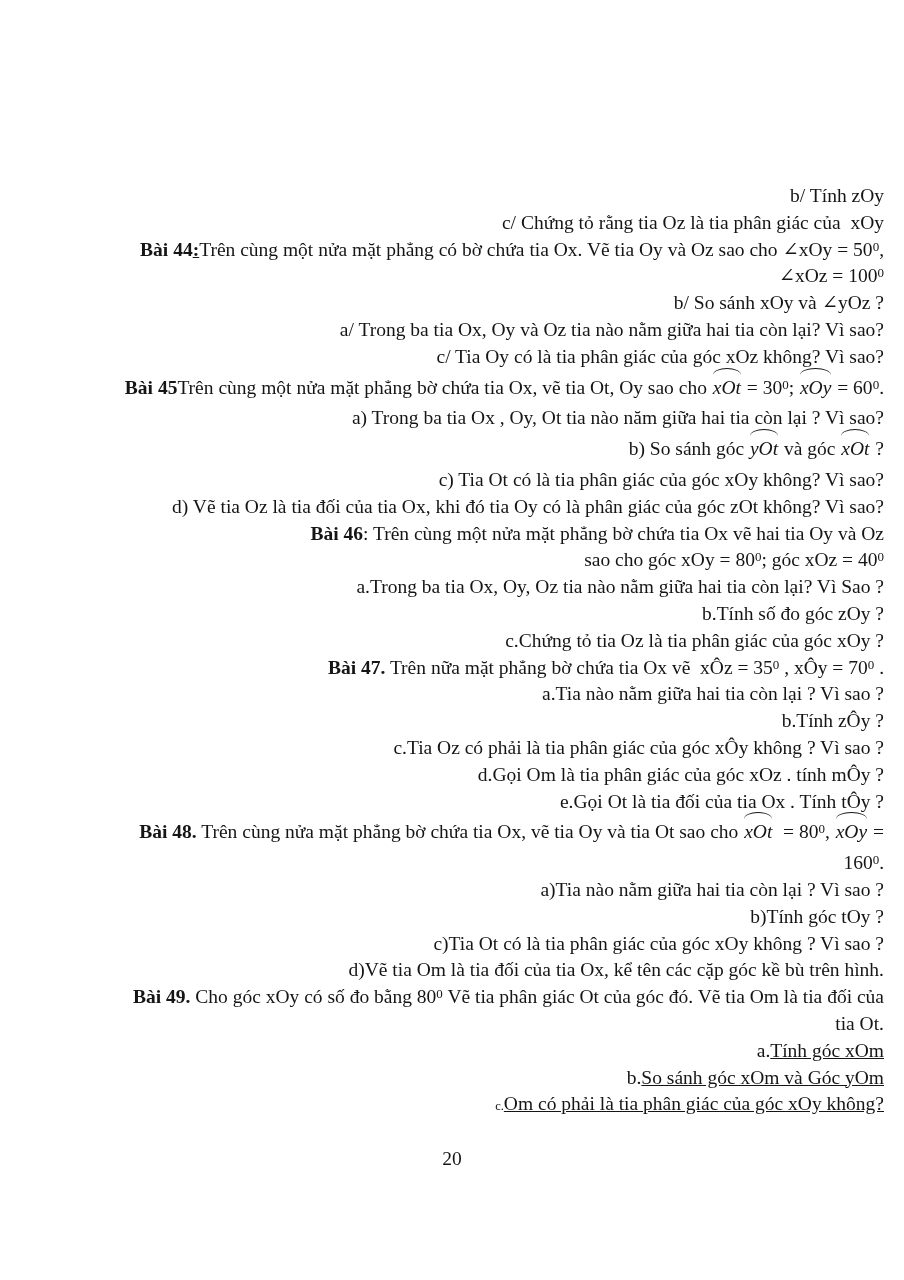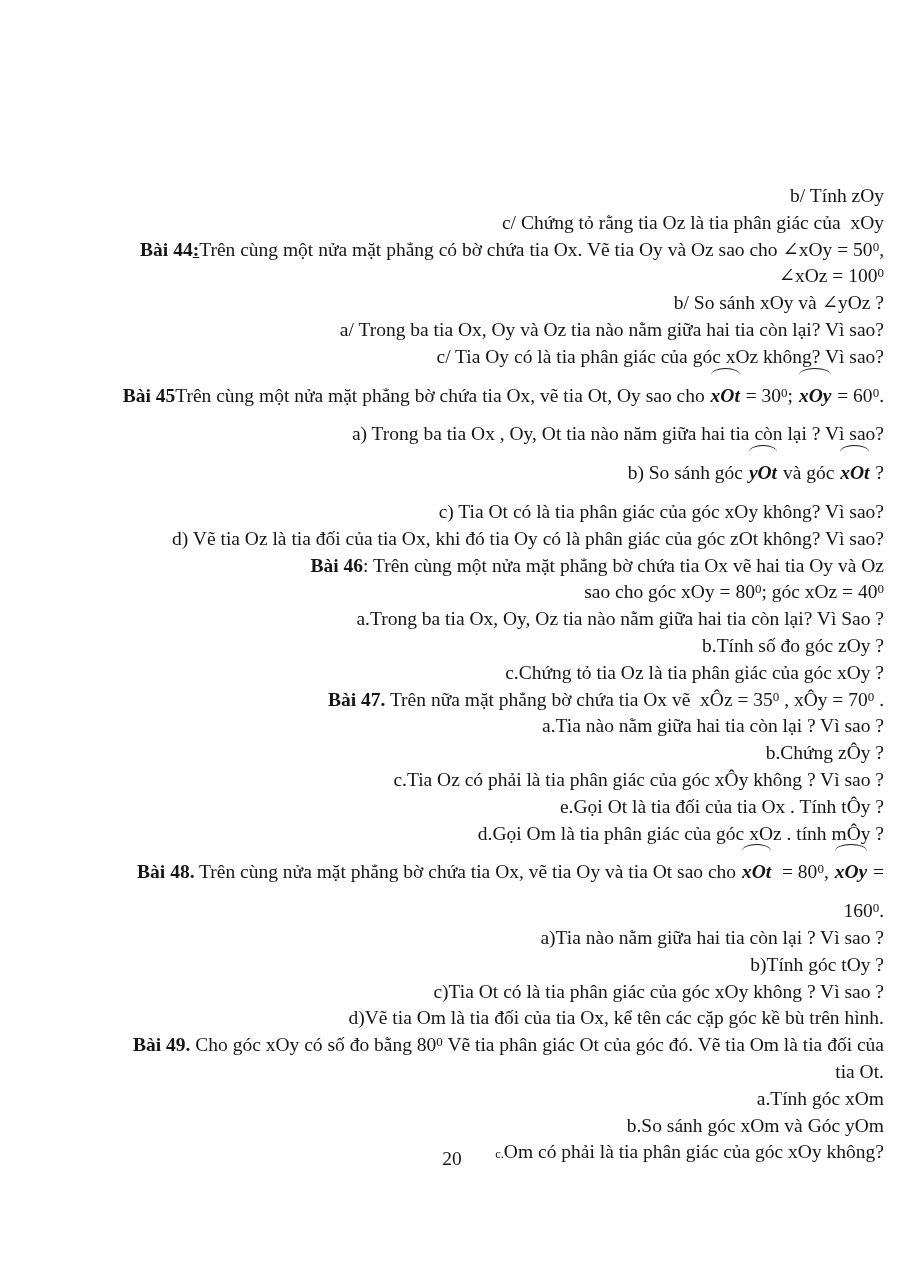--- a/index.html
+++ b/index.html
@@ -25,35 +25,34 @@
   }
   .line { white-space: pre; text-align: right; }
   b { font-weight: bold; }
   .u { text-decoration: underline; }
   
   .ind7   { margin-left: 0; }
   .ind12  { margin-left: 12px; }
   .ind25  { margin-left: 25px; }
   .ind45  { margin-left: 45px; }
   .ind63  { margin-left: 63px; }
-  .ind82  { margin-left: 82px; }
+  .ind82  { margin-left: 82px; text-decoration: underline; }
   .ind105 { margin-left: 105px; }
   
   .mk { display: inline-block; white-space: pre; }
   .mk27 { width: 27px; }
   .mk30 { width: 30px; }
   .mk-small { font-size: 12.5px; }
   
   .wh {
     font-style: italic;
     position: relative;
     display: inline-block;
     white-space: pre;
-    padding: 12px 1px;
-    font-weight: bold;
+    padding: 4px 1px;
   }
   .wh::before {
     content: "";
     position: absolute;
     left: 1px;
     right: 1px;
     top: -3px;
     height: 6px;
     border-top: 1.7px solid currentColor;
     border-radius: 50% 50% 0 0 / 100% 100% 0 0;
@@ -88,24 +87,24 @@
   <div class="line ind12">d) Vẽ tia Oz là tia đối của tia Ox, khi đó tia Oy có là phân giác của góc zOt không? Vì sao?</div>
 
   <div class="line"><b>Bài 46</b><span>: Trên cùng một nửa mặt phẳng bờ chứa tia Ox vẽ hai tia Oy và Oz</span></div>
   <div class="line ind45">sao cho góc xOy = 80<sup>0</sup>; góc xOz = 40<sup>0</sup></div>
   <div class="line ind25"><span class="mk mk27">a.</span><span>Trong ba tia Ox, Oy, Oz tia nào nằm giữa hai tia còn lại? Vì Sao ?</span></div>
   <div class="line ind25"><span class="mk mk27">b.</span><span>Tính số đo góc zOy ?</span></div>
   <div class="line ind25"><span class="mk mk27">c.</span><span>Chứng tỏ tia Oz là tia phân giác của góc xOy ?</span></div>
 
   <div class="line"><b>Bài 47.</b><span> Trên nữa mặt phẳng bờ chứa tia Ox vẽ  xÔz = 35<sup>0</sup> , xÔy = 70<sup>0</sup> .</span></div>
   <div class="line ind63"><span class="mk mk27">a.</span><span>Tia nào nằm giữa hai tia còn lại ? Vì sao ?</span></div>
-  <div class="line ind63"><span class="mk mk27">b.</span><span>Chứng zÔy ?</span></div>
+  <div class="line ind63"><span class="mk mk27">b.</span><span>Tính zÔy ?</span></div>
   <div class="line ind63"><span class="mk mk27">c.</span><span>Tia Oz có phải là tia phân giác của góc xÔy không ? Vì sao ?</span></div>
+  <div class="line ind63"><span class="mk mk27">d.</span><span>Gọi Om là tia phân giác của góc xOz . tính mÔy ?</span></div>
   <div class="line ind63"><span class="mk mk27">e.</span><span>Gọi Ot là tia đối của tia Ox . Tính tÔy ?</span></div>
-  <div class="line ind63"><span class="mk mk27">d.</span><span>Gọi Om là tia phân giác của góc xOz . tính mÔy ?</span></div>
 
   <div class="line"><b>Bài 48.</b><span> Trên cùng nửa mặt phẳng bờ chứa tia Ox, vẽ tia Oy và tia Ot sao cho </span><span class="wh">xOt</span><span>  = 80<sup>0</sup>, </span><span class="wh">xOy</span><span> =</span></div>
   <div class="line">160<sup>0</sup>.</div>
   <div class="line ind63"><span class="mk mk27">a)</span><span>Tia nào nằm giữa hai tia còn lại ? Vì sao ?</span></div>
   <div class="line ind63"><span class="mk mk27">b)</span><span>Tính góc tOy ?</span></div>
   <div class="line ind63"><span class="mk mk27">c)</span><span>Tia Ot có là tia phân giác của góc xOy không ? Vì sao ?</span></div>
   <div class="line ind63"><span class="mk mk27">d)</span><span>Vẽ tia Om là tia đối của tia Ox, kể tên các cặp góc kề bù trên hình.</span></div>
 
   <div class="line ind7"><b>Bài 49.</b><span> Cho góc xOy có số đo bằng 80<sup>0</sup> Vẽ tia phân giác Ot của góc đó. Vẽ tia Om là tia đối của</span></div>
   <div class="line">tia Ot.</div>

